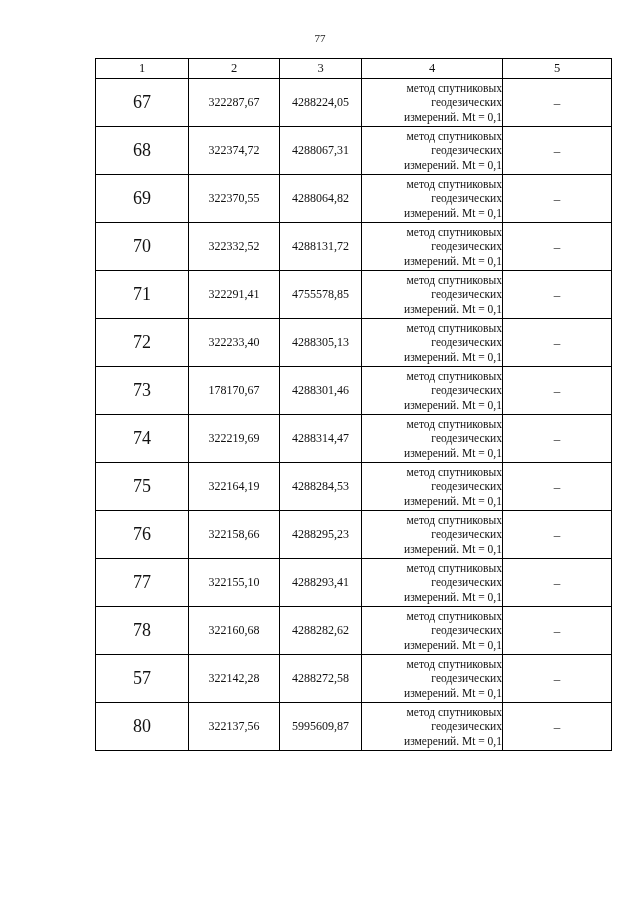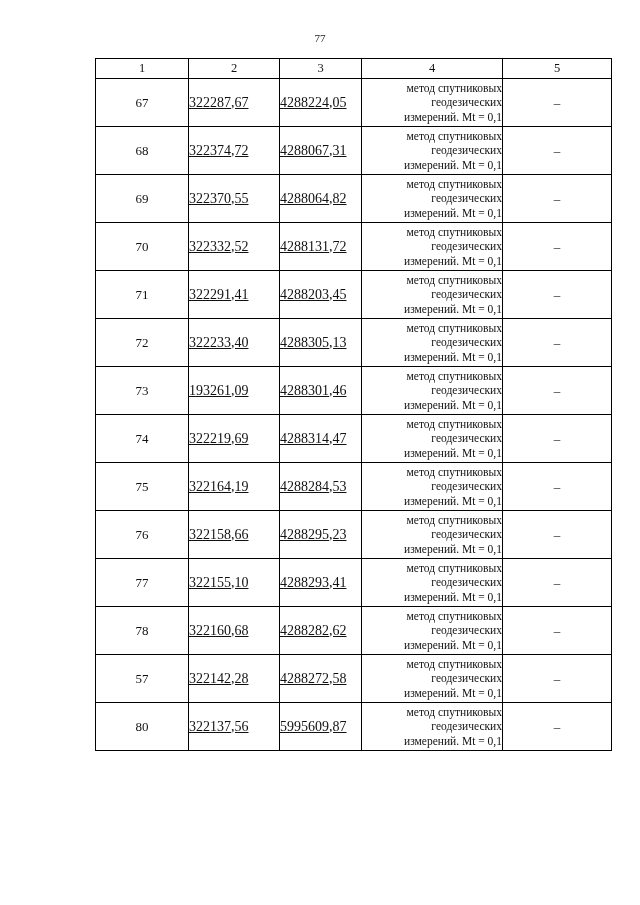--- a/index.html
+++ b/index.html
@@ -57,25 +57,25 @@
   col.c5 { width: 109px; }
 
   tr.head td {
     height: 19px;
     text-align: center;
     font-size: 12.5px;
     line-height: 19px;
   }
   td.num {
     text-align: center;
-    font-size: 13px;
+    font-size: 18px;
   }
   td.coord {
-    font-size: 14px;
-    text-decoration: underline;
+    text-align: center;
+    font-size: 12px;
   }
   td.method {
     text-align: right;
     padding: 1px 3px 2px 4px;
     font-size: 11.5px;
     line-height: 1.22;
   }
   td.dash {
     text-align: center;
     font-size: 13px;
@@ -152,42 +152,42 @@
             <td class="method">
               <span class="mline">метод спутниковых</span>
               <span class="mline">геодезических</span>
               <span class="mline">измерений. Mt = 0,1</span>
             </td>
             <td class="dash">–</td>
           </tr>
           <tr class="datarow">
             <td class="num">71</td>
             <td class="coord">322291,41</td>
-            <td class="coord">4288203,45</td>
+            <td class="coord">4755578,85</td>
             <td class="method">
               <span class="mline">метод спутниковых</span>
               <span class="mline">геодезических</span>
               <span class="mline">измерений. Mt = 0,1</span>
             </td>
             <td class="dash">–</td>
           </tr>
           <tr class="datarow">
             <td class="num">72</td>
             <td class="coord">322233,40</td>
             <td class="coord">4288305,13</td>
             <td class="method">
               <span class="mline">метод спутниковых</span>
               <span class="mline">геодезических</span>
               <span class="mline">измерений. Mt = 0,1</span>
             </td>
             <td class="dash">–</td>
           </tr>
           <tr class="datarow">
             <td class="num">73</td>
-            <td class="coord">193261,09</td>
+            <td class="coord">178170,67</td>
             <td class="coord">4288301,46</td>
             <td class="method">
               <span class="mline">метод спутниковых</span>
               <span class="mline">геодезических</span>
               <span class="mline">измерений. Mt = 0,1</span>
             </td>
             <td class="dash">–</td>
           </tr>
           <tr class="datarow">
             <td class="num">74</td>

